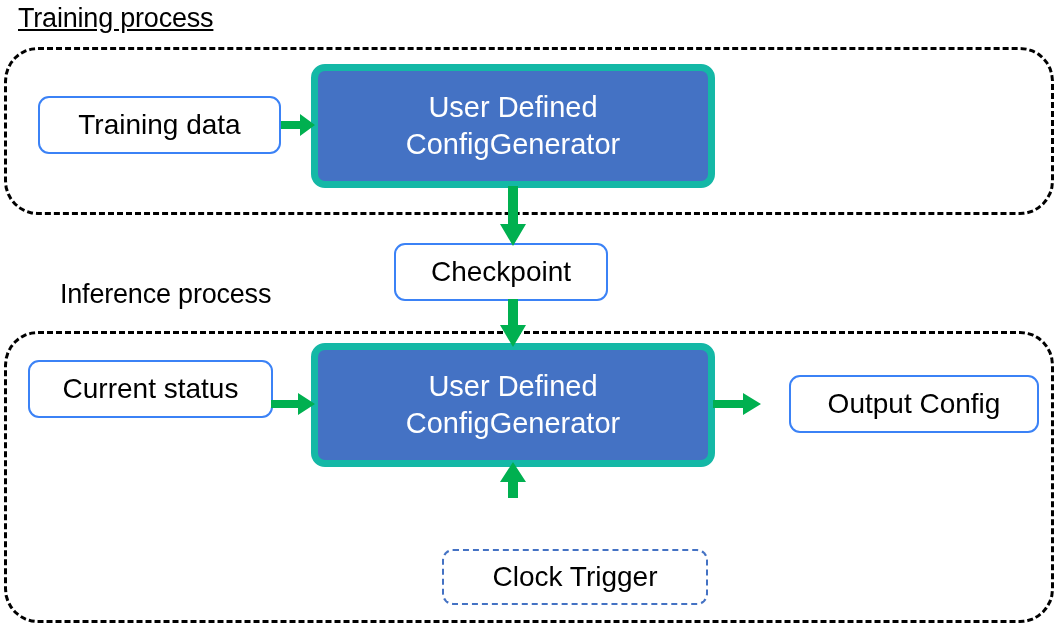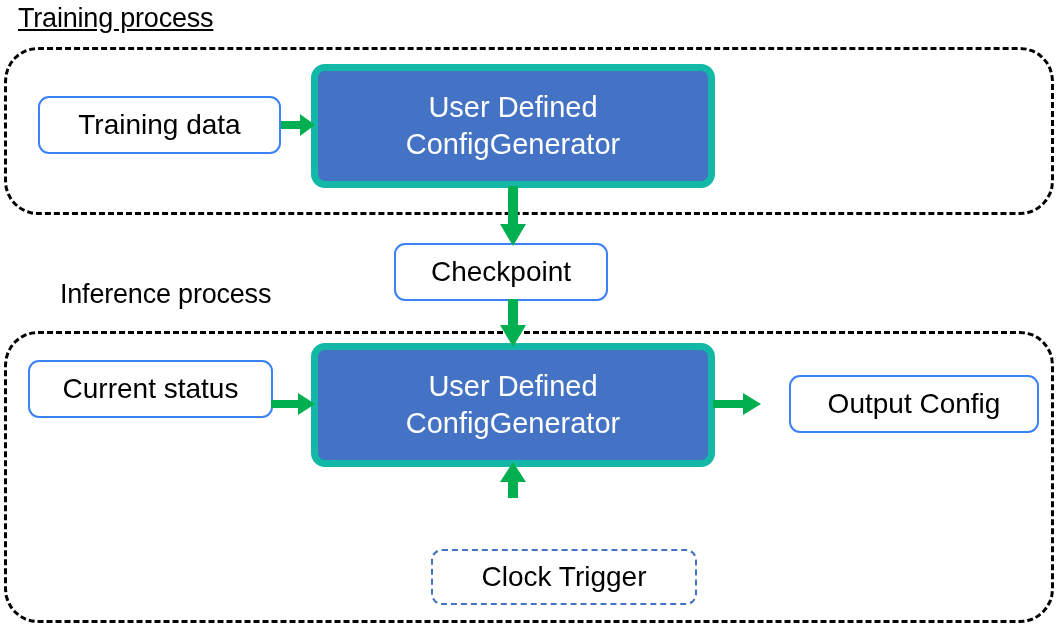--- a/index.html
+++ b/index.html
@@ -68,21 +68,21 @@
     border-radius: 11px;
     display: flex;
     align-items: center;
     justify-content: center;
     color: #000000;
     font-size: 28px;
     line-height: 1.1;
     white-space: nowrap;
   }
   #box-log-trigger   { left: 357px; top: 493px; width: 257px; height: 56px; z-index: 3; }
-  #box-clock-trigger { left: 431px; top: 549px; width: 266px; height: 56px; z-index: 4; text-align: right; }
+  #box-clock-trigger { left: 442px; top: 549px; width: 266px; height: 56px; z-index: 4; text-align: right; }
 
   
   .process-box {
     position: absolute;
     box-sizing: border-box;
     background: #4472C4;
     border: 7px solid #14b8a6;
     border-radius: 14px;
     display: flex;
     flex-direction: column;

